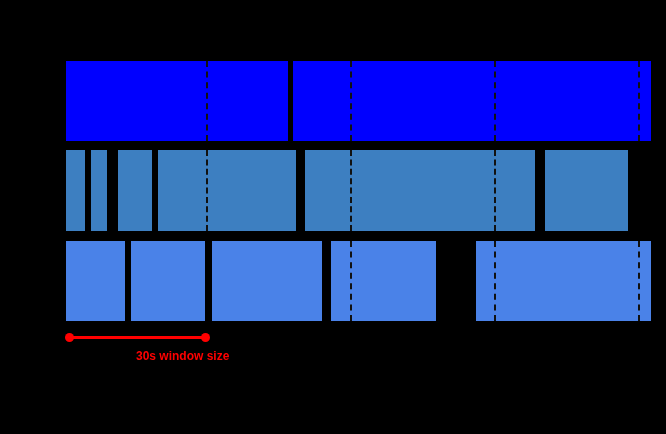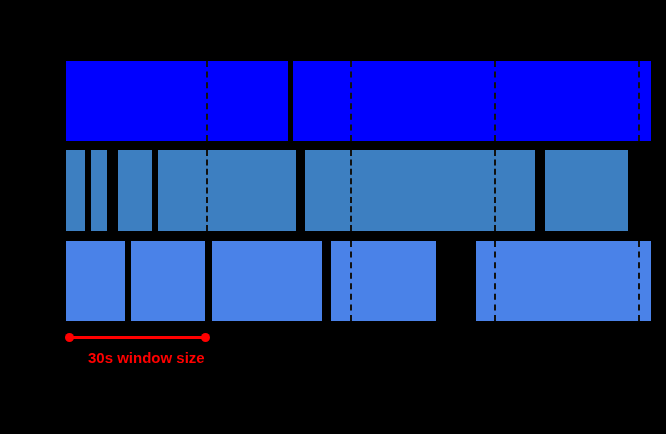--- a/index.html
+++ b/index.html
@@ -43,25 +43,26 @@
   }
   .annot-cap {
     position: absolute;
     width: 9px;
     height: 9px;
     border-radius: 50%;
     z-index: 9;
   }
   .annot-label {
     position: absolute;
-    font-size: 15px;
+    font-size: 12px;
     font-weight: bold;
     font-family: "Liberation Sans", sans-serif;
     white-space: nowrap;
     z-index: 9;
+    margin-left: 48px;
   }
 </style>
 </head>
 <body>
 
 <div id="stage">
 
   <div class="track" id="track-0" style="top: 61px; height: 80px;">
       <div class="seg" style="left: 66px; width: 222px; top: 0px; height: 80px; background: rgb(0, 0, 255);"></div>
       <div class="seg" style="left: 293px; width: 358px; top: 0px; height: 80px; background: rgb(0, 0, 255);"></div>

